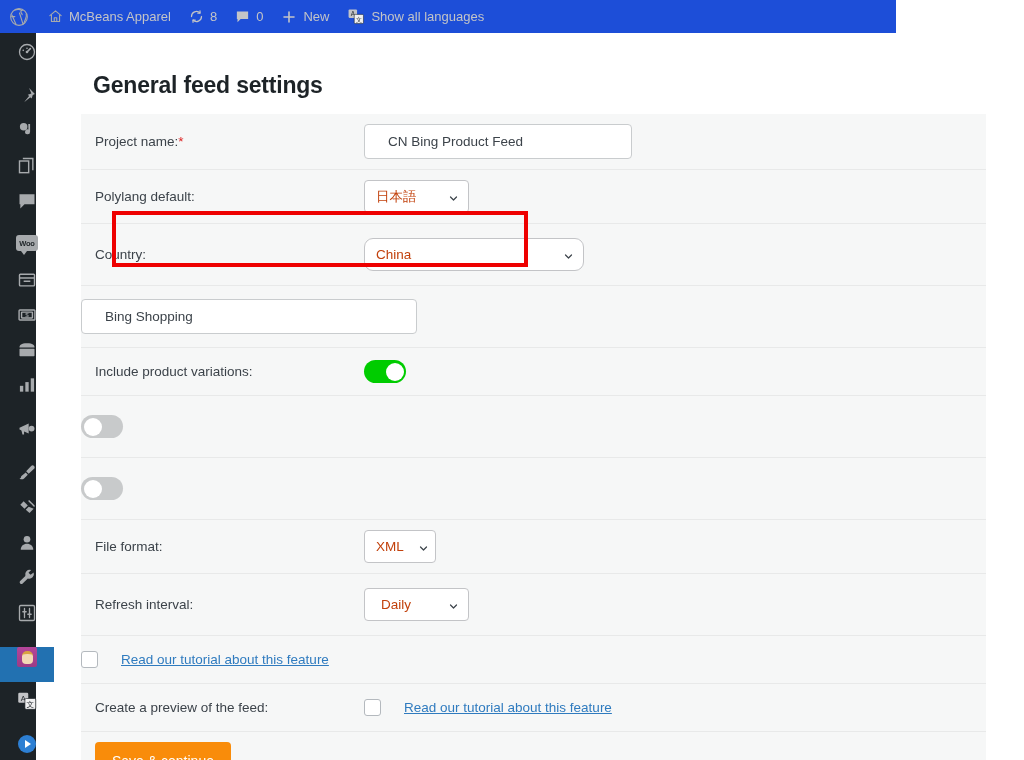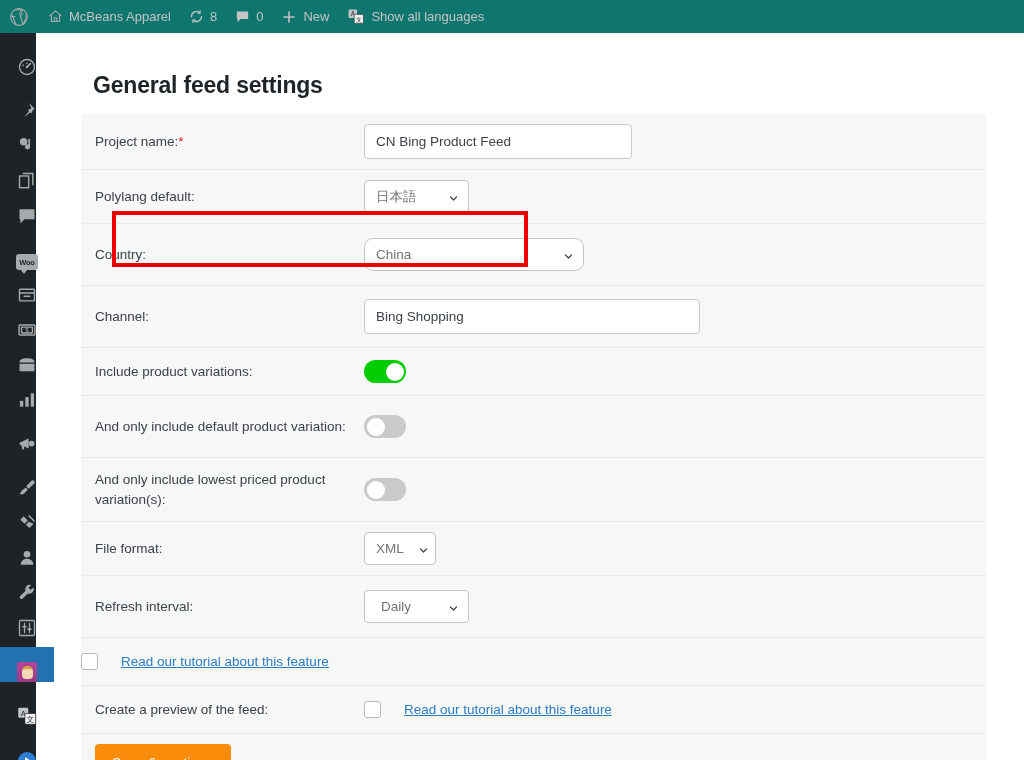--- a/index.html
+++ b/index.html
@@ -8,22 +8,22 @@
     width: 1024px; height: 760px;
     overflow: hidden;
     background: #ffffff;
     font-family: "Liberation Sans", sans-serif;
     -webkit-font-smoothing: antialiased;
   }
 
   
   #adminbar {
     position: absolute; top: 0; left: 0;
-    width: 1024px; height: 33px;
-    background: #0f766e;
+    width: 896px; height: 33px;
+    background: #1d4ed8;
     display: flex; align-items: center;
     color: #c3c4c7;
     font-size: 13px;
     z-index: 20;
   }
   .ab-item {
     display: flex; align-items: center; gap: 6px;
     height: 33px; padding: 0 9px;
     color: #c3c4c7; text-decoration: none;
     white-space: nowrap;
@@ -35,21 +35,21 @@
   
   #adminmenu {
     position: absolute; top: 33px; left: 0;
     width: 36px; height: 727px;
     background: #1d2327;
     z-index: 15;
   }
   .menu-item {
     position: relative;
     width: 54px; height: 35px;
-    display: flex; align-items: flex-end; justify-content: center;
+    display: flex; align-items: flex-start; justify-content: center;
   }
   .menu-item.sep-top { margin-top: 9px; }
   .menu-item.active { background: #2271b1; }
   .menu-item.active::after {
     content: "";
     position: absolute; right: -8px; top: 50%;
     margin-top: -8px;
     border-style: solid;
     border-width: 8px 0 8px 8px;
     border-color: transparent transparent transparent #ffffff;
@@ -133,37 +133,37 @@
   .row-field {
     flex: 1 1 auto;
     padding: 10px 0;
     display: flex; align-items: center;
   }
 
   .txt-input {
     background: #ffffff;
     border: 1px solid #c9ccce;
     border-radius: 4px;
-    padding: 9px 11px;
+    padding: 9px 23px;
     font-size: 13.5px;
     color: #3c434a;
     font-family: "Liberation Sans", sans-serif;
     outline: none;
   }
   .w-project { width: 268px; }
   .w-channel { width: 336px; }
 
   .sel {
     appearance: none; -webkit-appearance: none;
     background: #ffffff;
     border: 1px solid #c3c4c7;
     border-radius: 4px;
     padding: 8px 34px 8px 11px;
     font-size: 13.5px;
-    color: #737373;
+    color: #c2410c;
     font-family: "Liberation Sans", sans-serif;
     outline: none;
     cursor: pointer;
   }
   .sel-wrap { position: relative; display: inline-flex; align-items: center; }
   .sel-wrap .chev {
     position: absolute; right: 11px; top: 50%;
     margin-top: -3px;
     width: 9px; height: 9px;
     pointer-events: none;
@@ -507,46 +507,43 @@
             <option>China</option>
           </select>
           <svg class="chev" viewBox="0 0 12 12" fill="none" stroke="#3c434a" stroke-width="1.6" stroke-linecap="round" stroke-linejoin="round">
             <path d="M2 4 6 8 10 4"></path>
           </svg>
         </span>
       </div>
     </div>
 
     <div class="form-row row-tall">
-      <div class="row-label">Channel:</div>
       <div class="row-field">
         <input class="txt-input w-channel" type="text" value="Bing Shopping" style="">
       </div>
     </div>
 
     <div class="form-row">
       <div class="row-label">Include product variations:</div>
       <div class="row-field">
         <span class="toggle on">
           <span class="knob"></span>
         </span>
       </div>
     </div>
 
     <div class="form-row row-tall">
-      <div class="row-label">And only include default product variation:</div>
       <div class="row-field">
         <span class="toggle off">
           <span class="knob"></span>
         </span>
       </div>
     </div>
 
     <div class="form-row row-tall">
-      <div class="row-label">And only include lowest priced product variation(s):</div>
       <div class="row-field">
         <span class="toggle off">
           <span class="knob"></span>
         </span>
       </div>
     </div>
 
     <div class="form-row">
       <div class="row-label">File format:</div>
       <div class="row-field">

